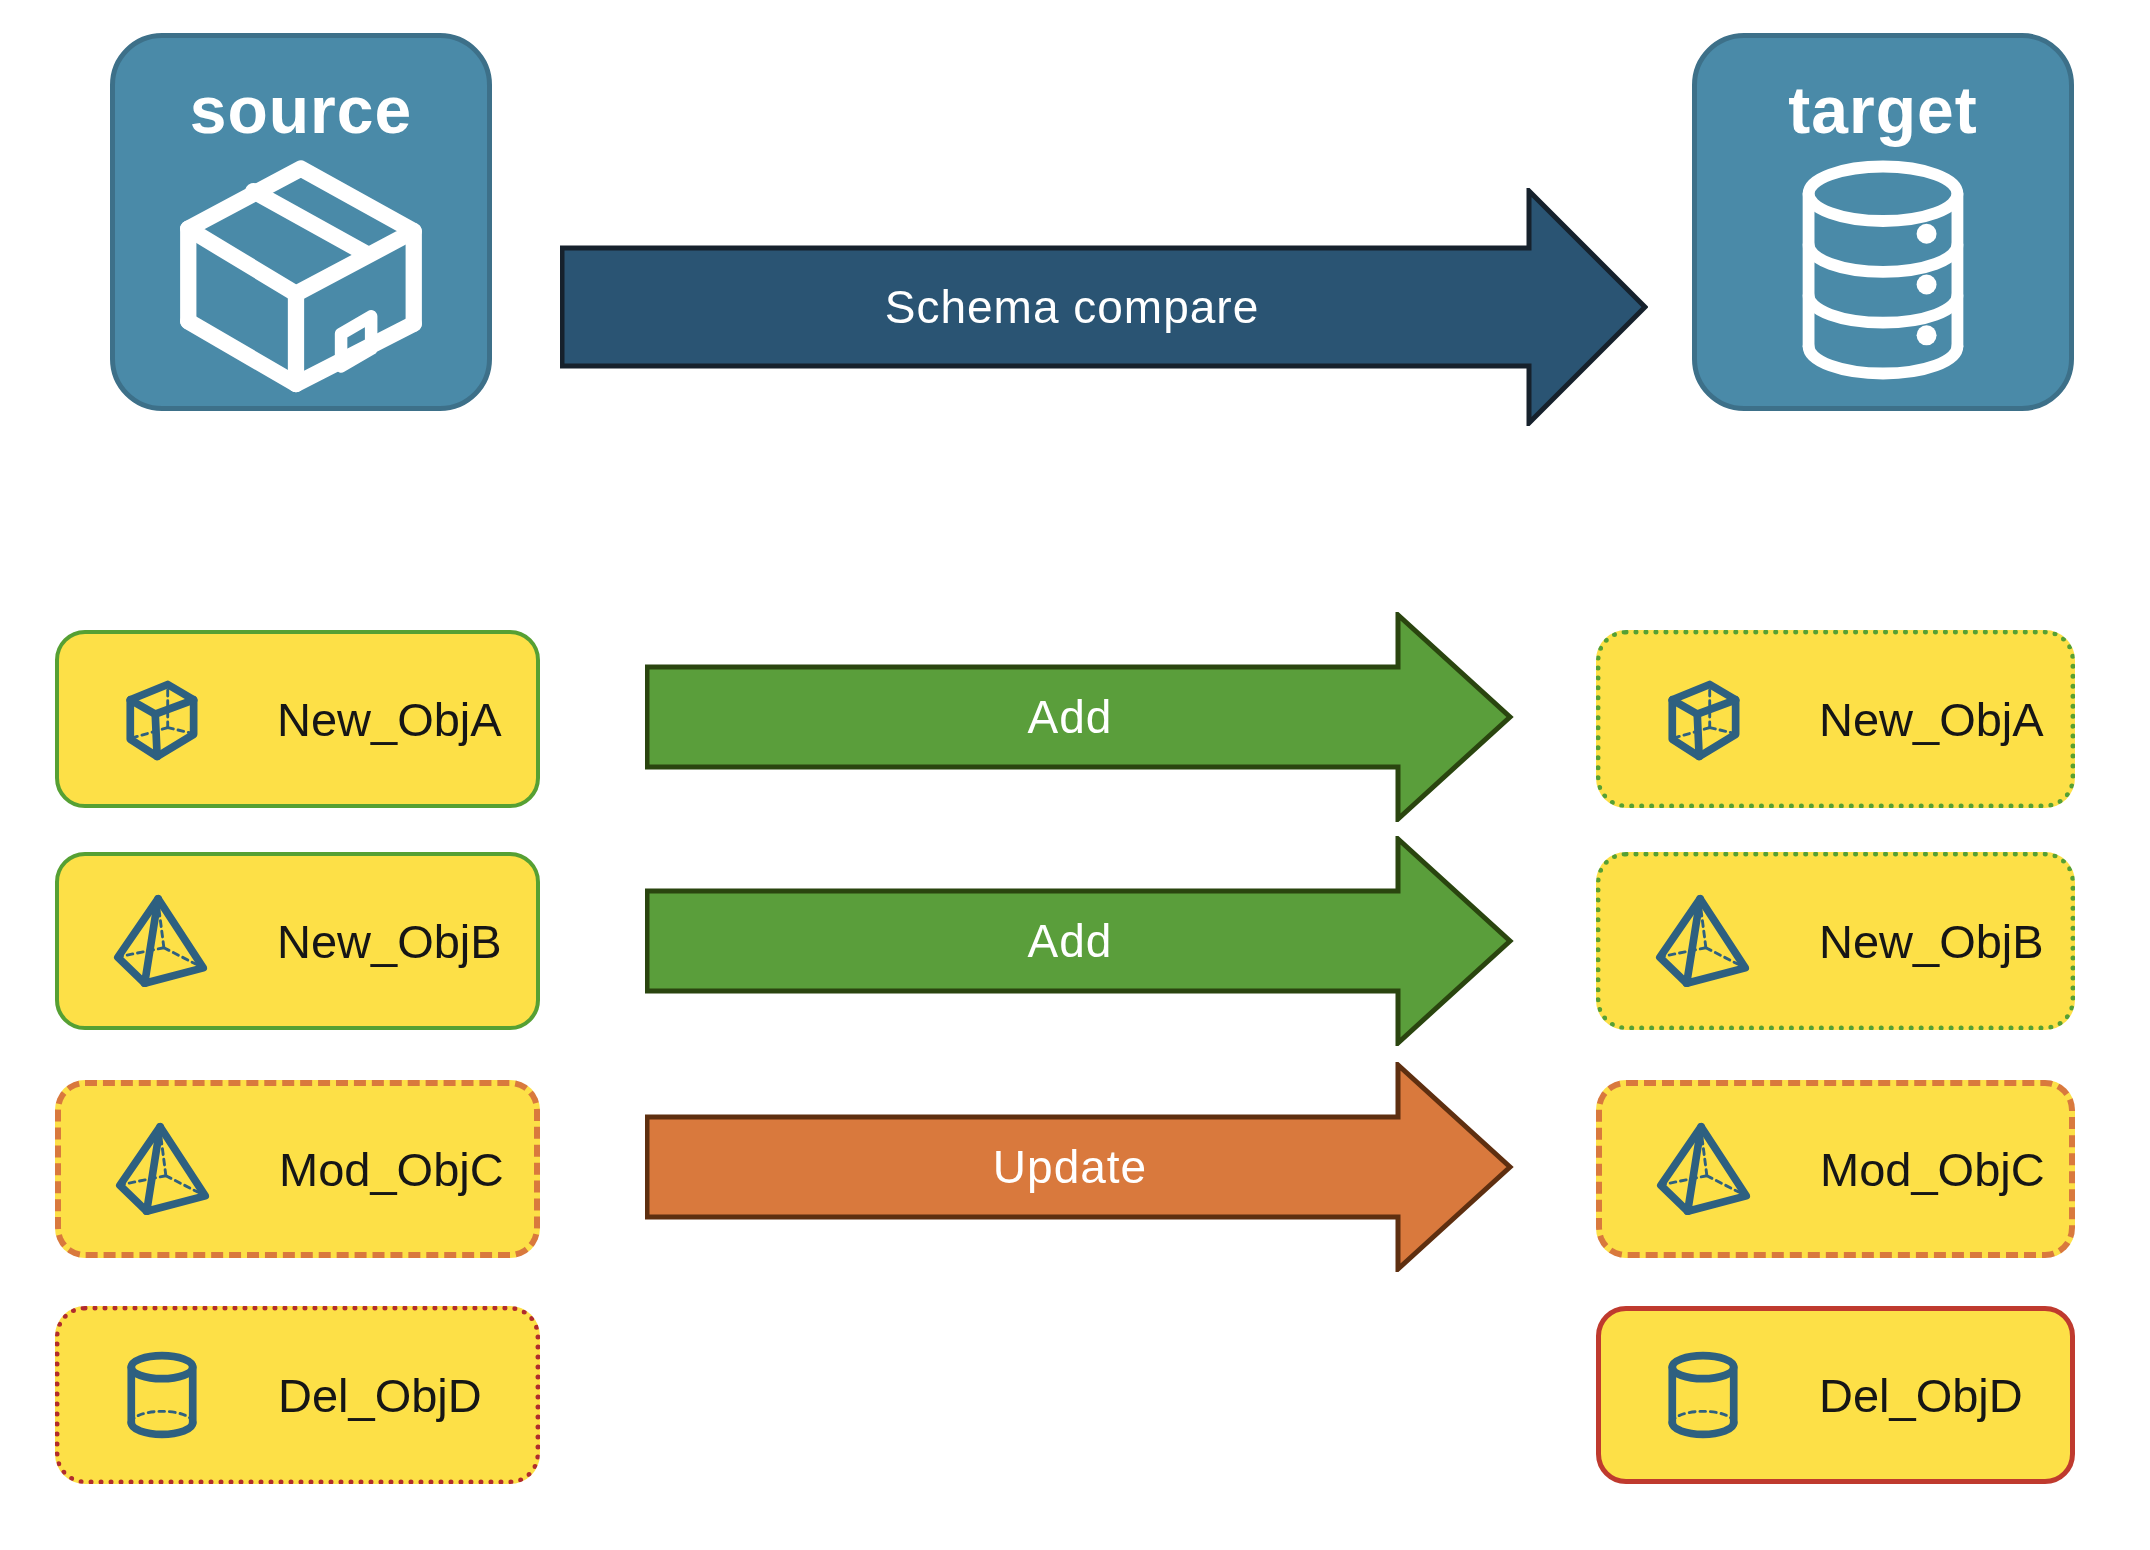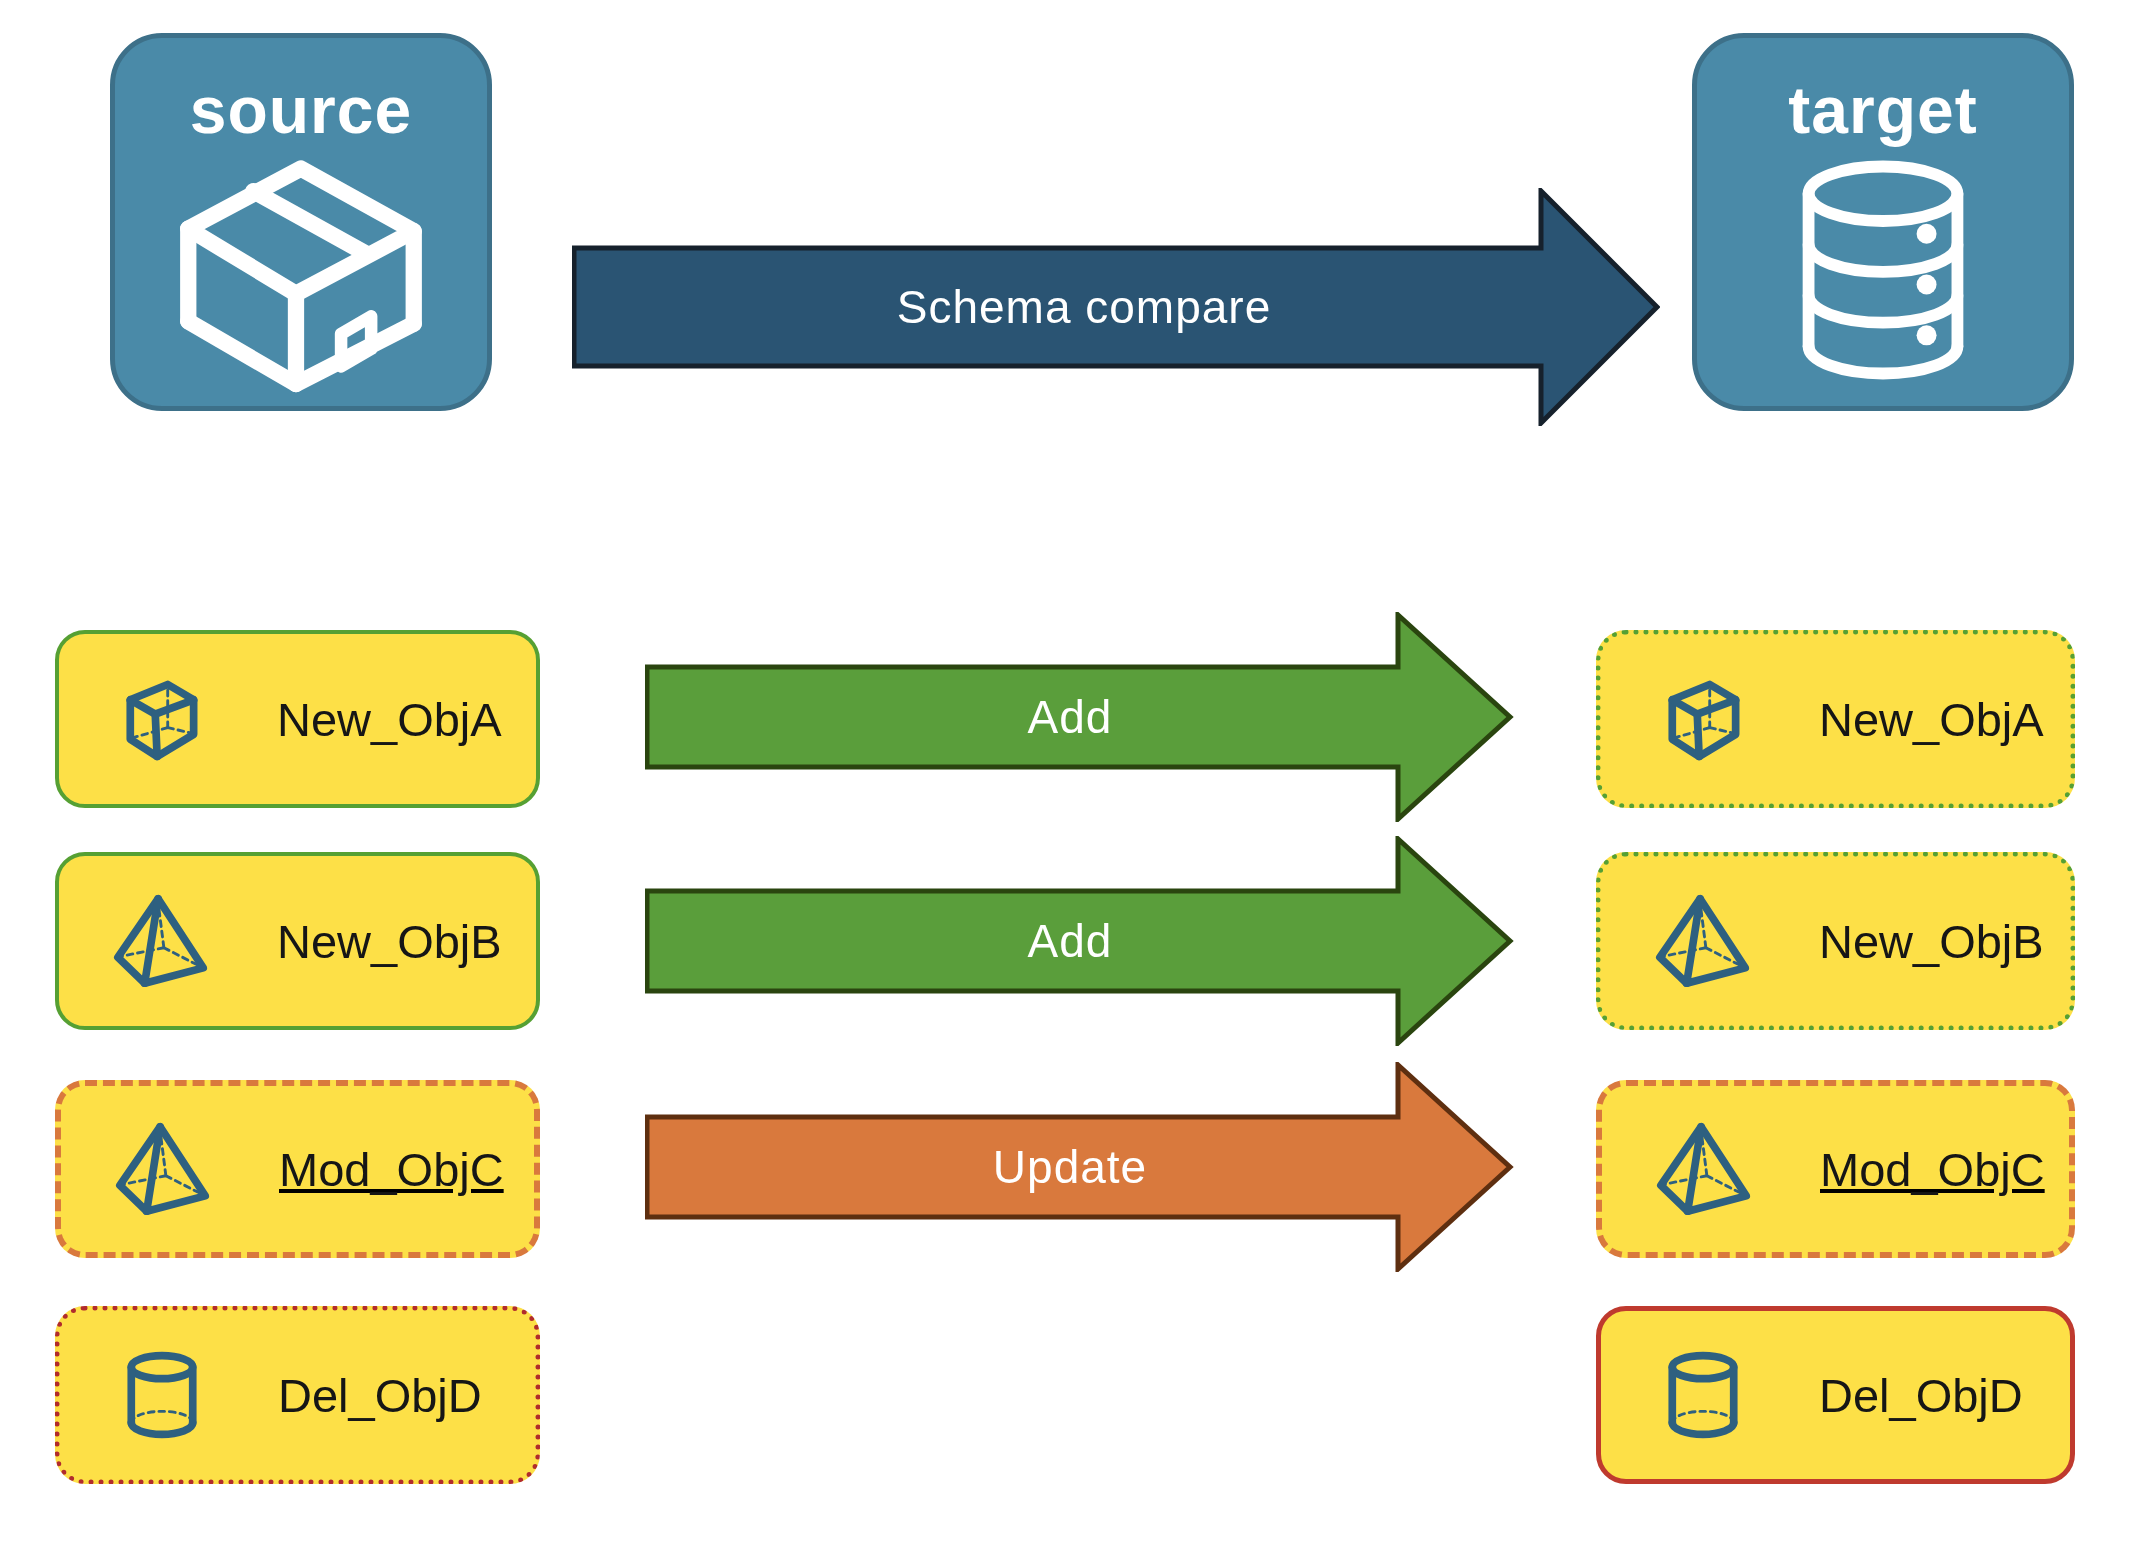--- a/index.html
+++ b/index.html
@@ -23,21 +23,21 @@
   .delete-fill{fill:var(--red-fill);stroke:var(--red-stroke);stroke-width:5;}
   .arrow-label{font-family:"Liberation Sans",sans-serif;font-size:46px;fill:#ffffff;letter-spacing:1px;}
 
   
   .obj-box{position:absolute;box-sizing:border-box;height:178px;border-radius:30px;background:#fde047;
            display:flex;align-items:center;}
   .obj-box.left{left:55px;width:485px;}
   .obj-box.right{left:1596px;width:479px;}
   .b-green-solid{border:4px solid var(--green-border);}
   .b-green-dotted{border:5px dotted var(--green-border);}
-  .b-orange-dashed{border:6px dashed var(--orange-fill);text-decoration:underline;}
+  .b-orange-dashed{border:6px dashed var(--orange-fill);}
   .b-red-dotted{border:5px dotted var(--red-fill);}
   .b-red-solid{border:5px solid var(--red-border);}
   .obj-icon{margin-left:54px;flex:0 0 auto;}
   .obj-label{margin-left:68px;font-size:47px;color:var(--label-text);white-space:nowrap;}
 
   
   .glyph{stroke:var(--icon-blue);fill:none;}
   .g-thick{stroke-width:8;stroke-linejoin:round;stroke-linecap:round;}
   .g-dash{stroke-width:3;stroke-dasharray:6 5;stroke-linecap:round;}
 
@@ -71,21 +71,21 @@
       <ellipse class="wglyph" cx="55" cy="23" rx="41" ry="15"></ellipse>
       <path class="wglyph" d="M14,51 A41,15 0 0 0 96,51"></path>
       <path class="wglyph" d="M14,79 A41,15 0 0 0 96,79"></path>
       <path class="wglyph" d="M14,107 A41,15 0 0 0 96,107"></path>
       <circle cx="79" cy="45" r="5.5" fill="#ffffff" stroke="none"></circle>
       <circle cx="79" cy="73" r="5.5" fill="#ffffff" stroke="none"></circle>
       <circle cx="79" cy="101" r="5.5" fill="#ffffff" stroke="none"></circle>
     </svg>
   </div>
 
-  <div class="arrow-wrap" style="left:572px;top:188px">
+  <div class="arrow-wrap" style="left:560px;top:188px">
     <svg width="1088" height="238" viewBox="0 0 1088 238">
       <polygon class="arrow-shape compare-fill" points="2,60 969,60 969,3 1085,119 969,235 969,178 2,178"></polygon>
       <text class="arrow-label" x="512" y="135" text-anchor="middle">Schema compare</text>
     </svg>
   </div>
 
   <div class="obj-box left b-green-solid" style="top:630px">
     <svg class="obj-icon" width="96" height="96" viewBox="0 0 100 100">
       <polygon class="glyph g-thick" points="18,30 57,14 84,30 84,66 46,89 18,71"></polygon>
       <polyline class="glyph g-thick" points="84,30 44,45 18,30"></polyline>

